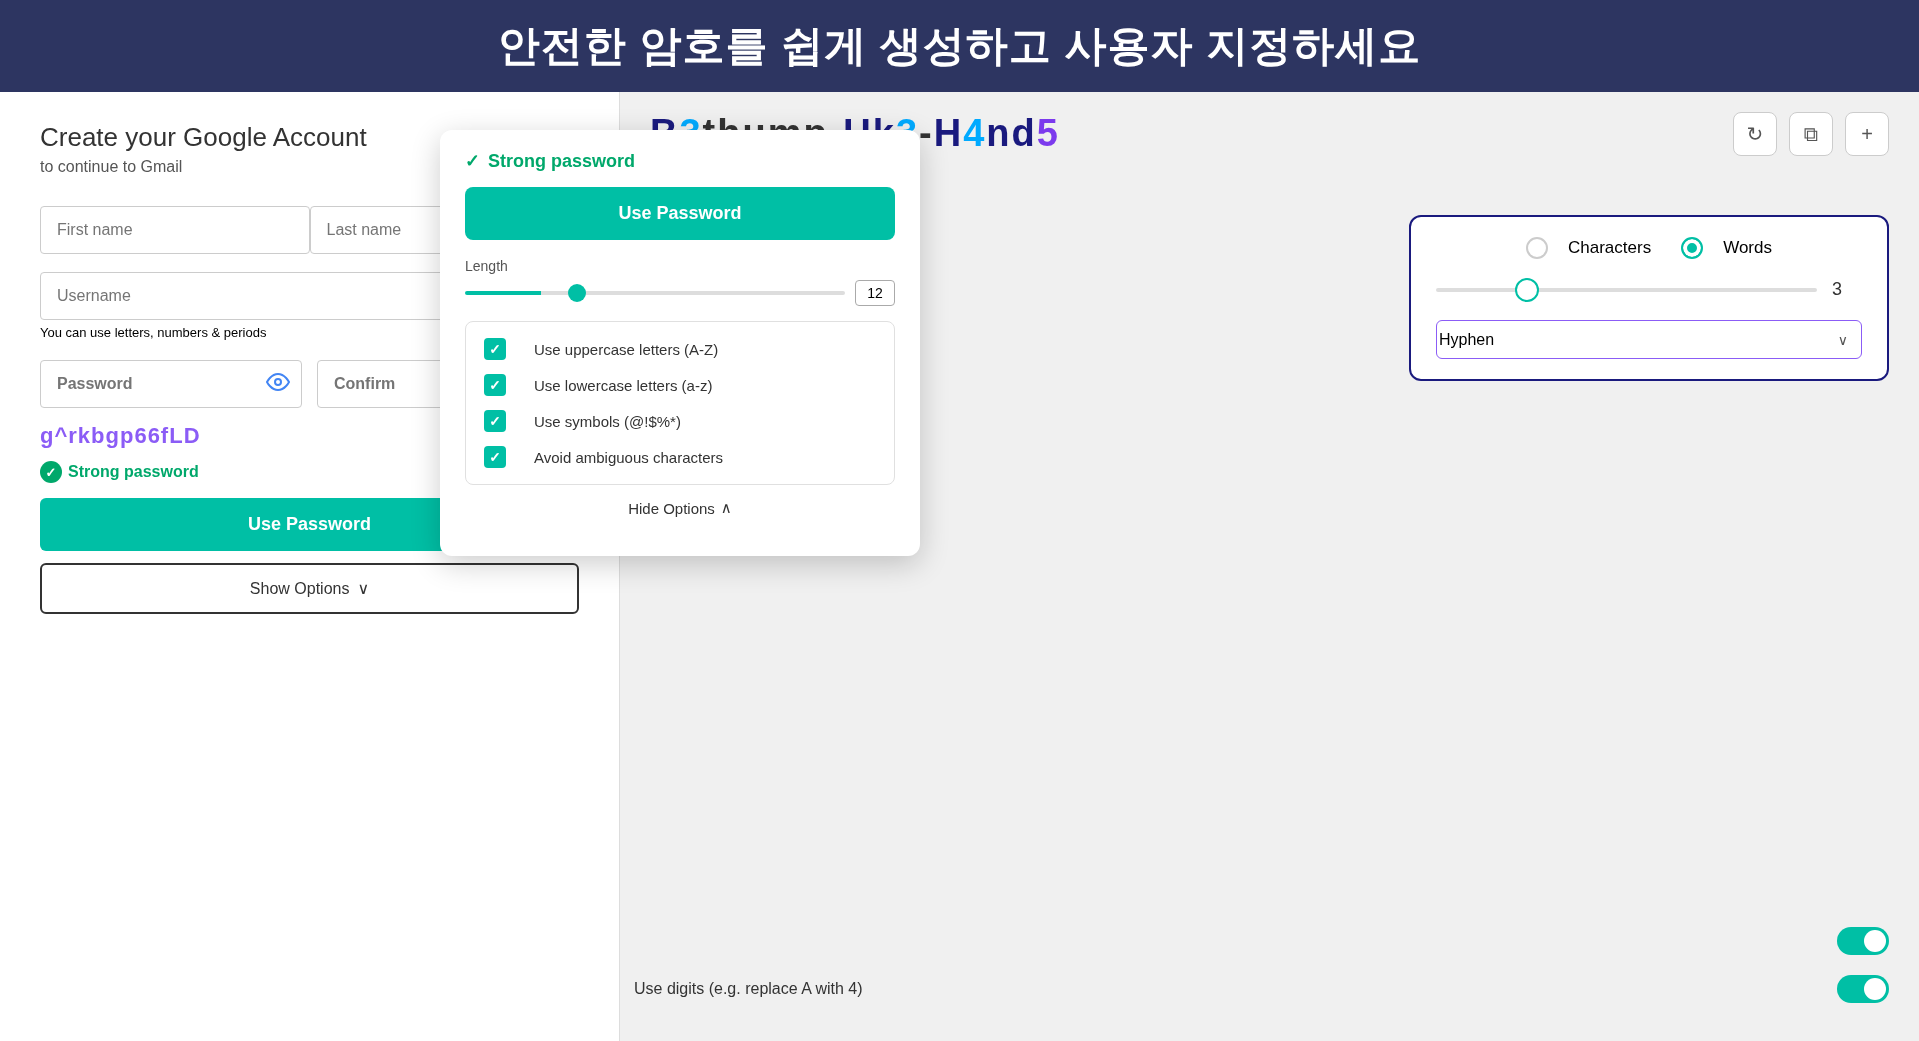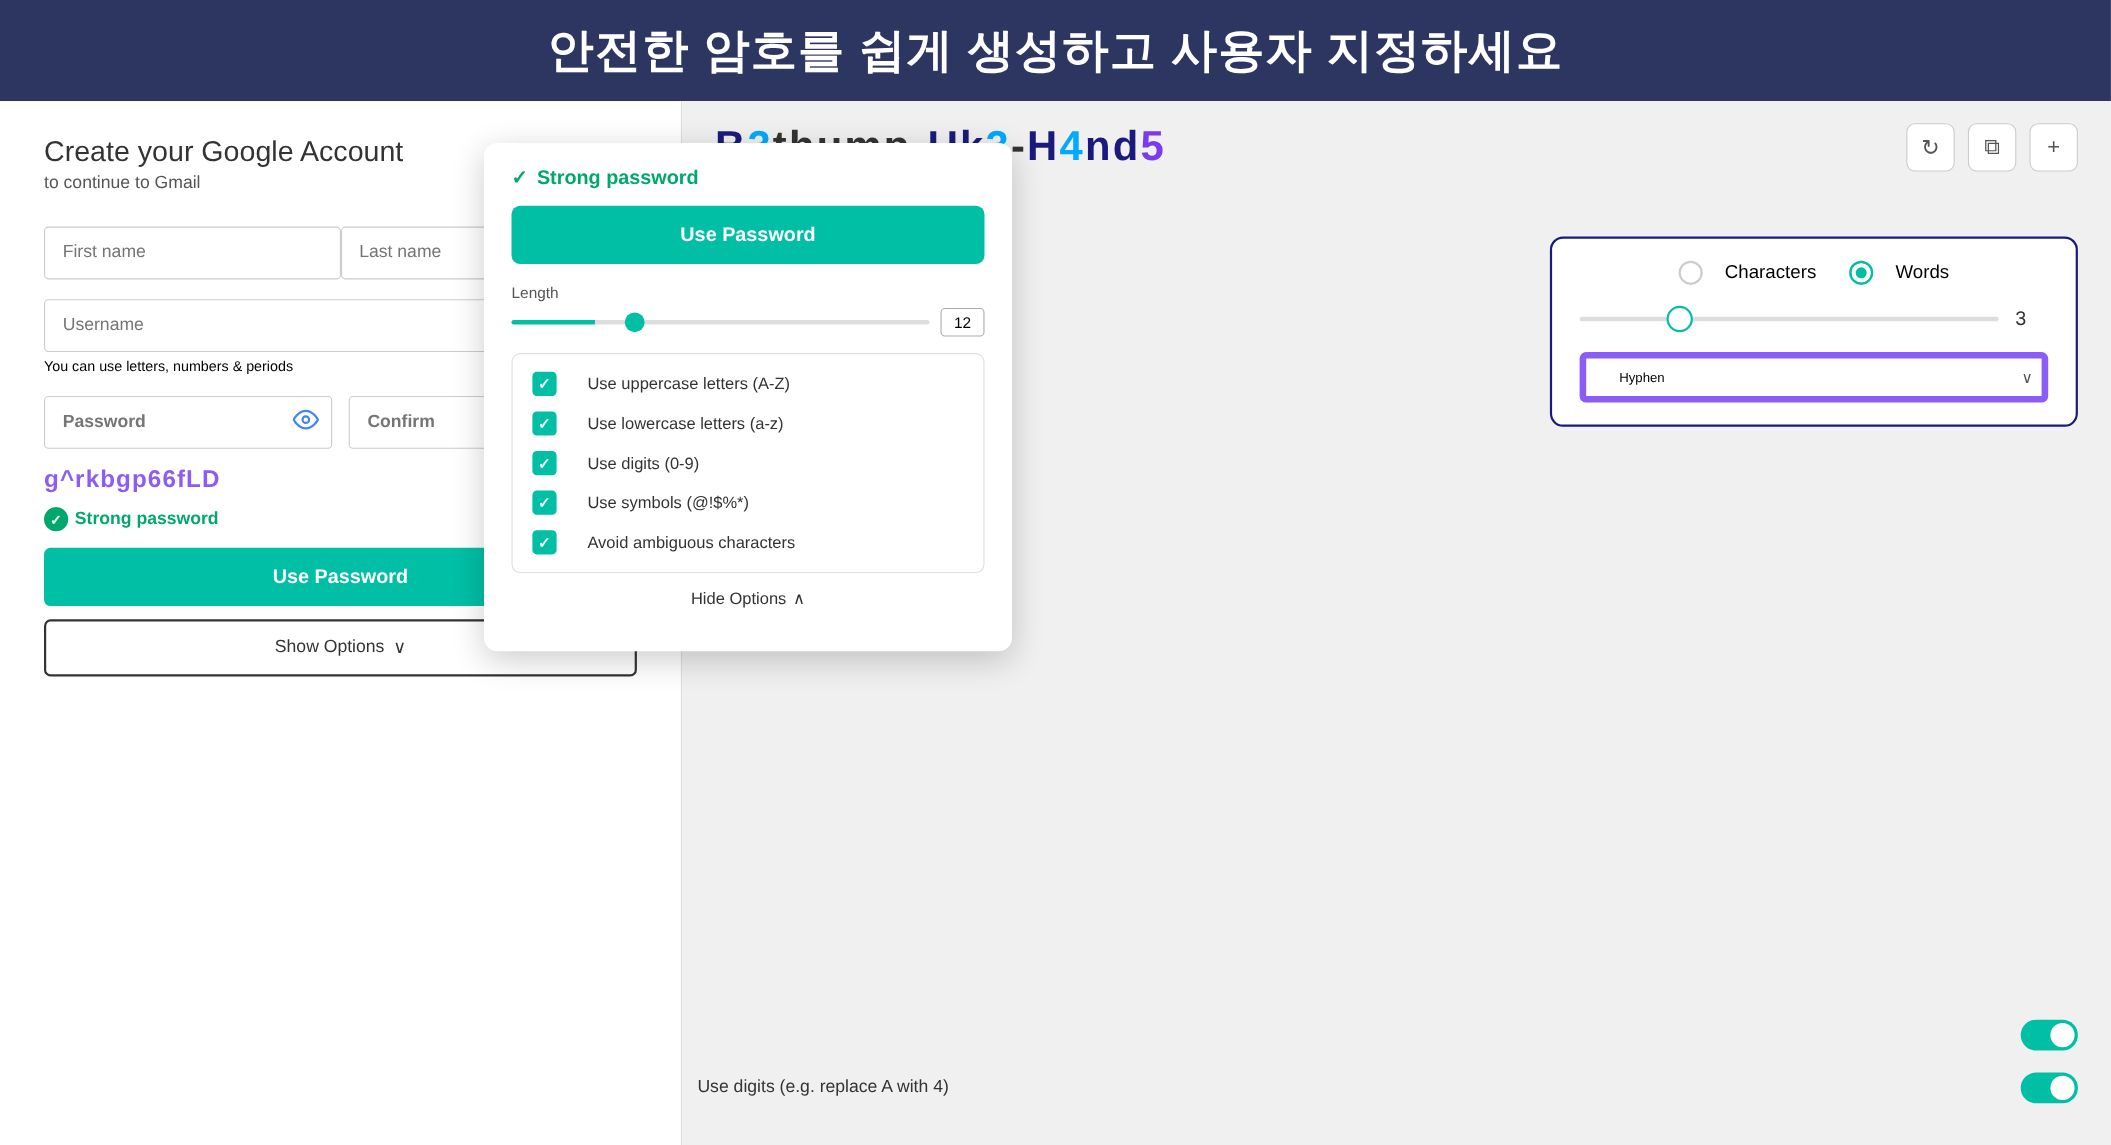--- a/index.html
+++ b/index.html
@@ -433,24 +433,24 @@
     }
 
     .word-count-value {
       font-size: 18px;
       color: #333;
       width: 30px;
     }
 
     .separator-dropdown {
       width: 100%;
-      padding: 10px 30px;
-      border: 6px solid #8b5cf6;
+      padding: 10px 2px;
+      border: 1px solid #8b5cf6;
       border-radius: 6px;
-      font-size: 12px;
+      font-size: 16px;
       background: white;
       appearance: none;
       cursor: pointer;
       position: relative;
     }
 
     .separator-wrapper {
       position: relative;
     }
 
@@ -594,24 +594,20 @@
 
     
     <div class="options-box">
       <div class="option-item">
         <div class="checkbox-checked"></div>
         <span>Use uppercase letters (A-Z)</span>
       </div>
       <div class="option-item">
         <div class="checkbox-checked"></div>
         <span>Use lowercase letters (a-z)</span>
-      </div>
-      <div class="option-item">
-        <div class="checkbox-checked"></div>
-        <span>Use digits (0-9)</span>
       </div>
       <div class="option-item">
         <div class="checkbox-checked"></div>
         <span>Use symbols (@!$%*)</span>
       </div>
       <div class="option-item">
         <div class="checkbox-checked"></div>
         <span>Avoid ambiguous characters</span>
       </div>
     </div>

